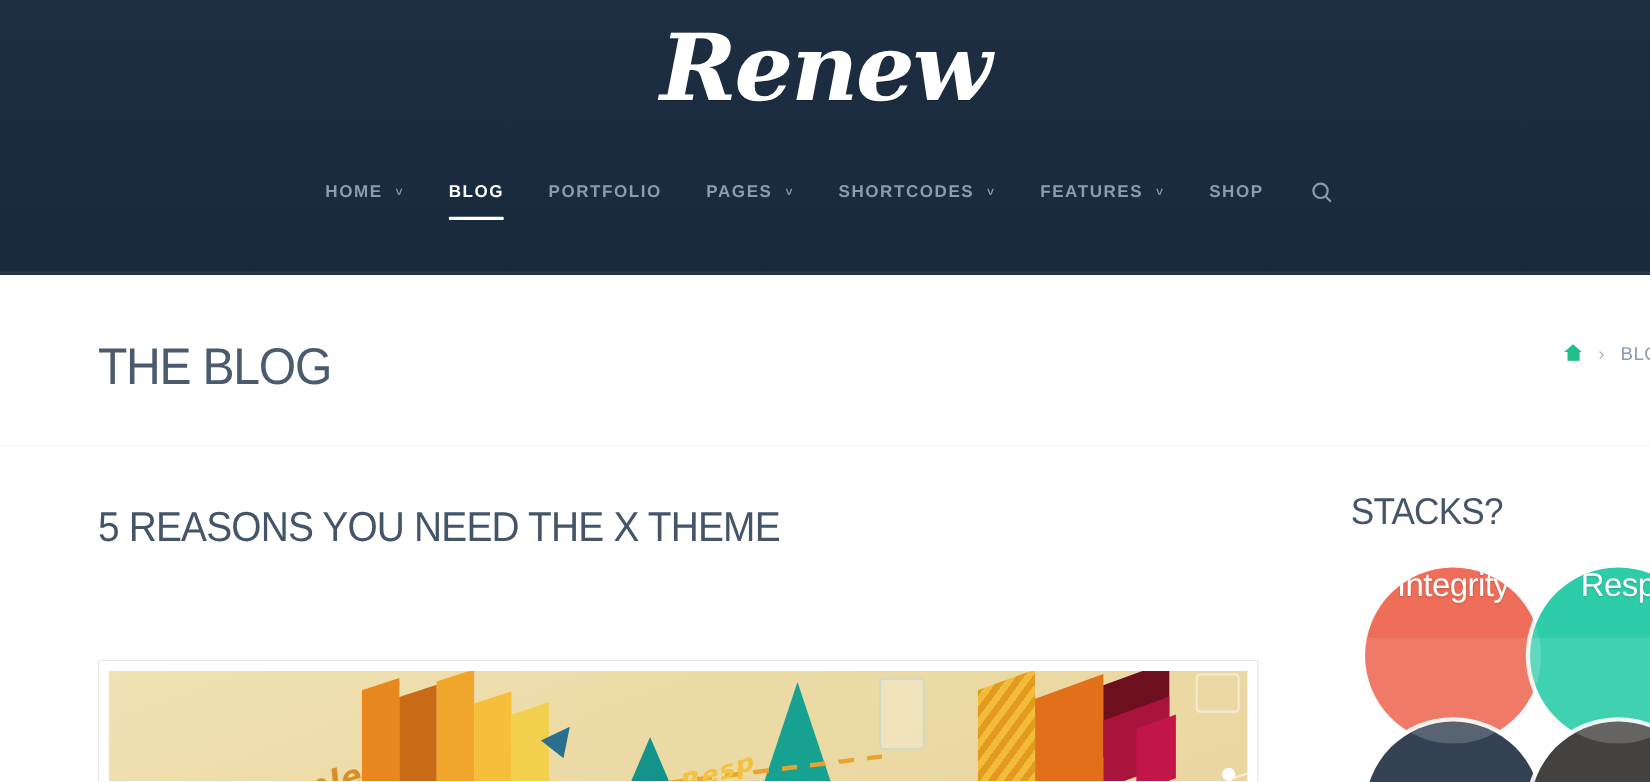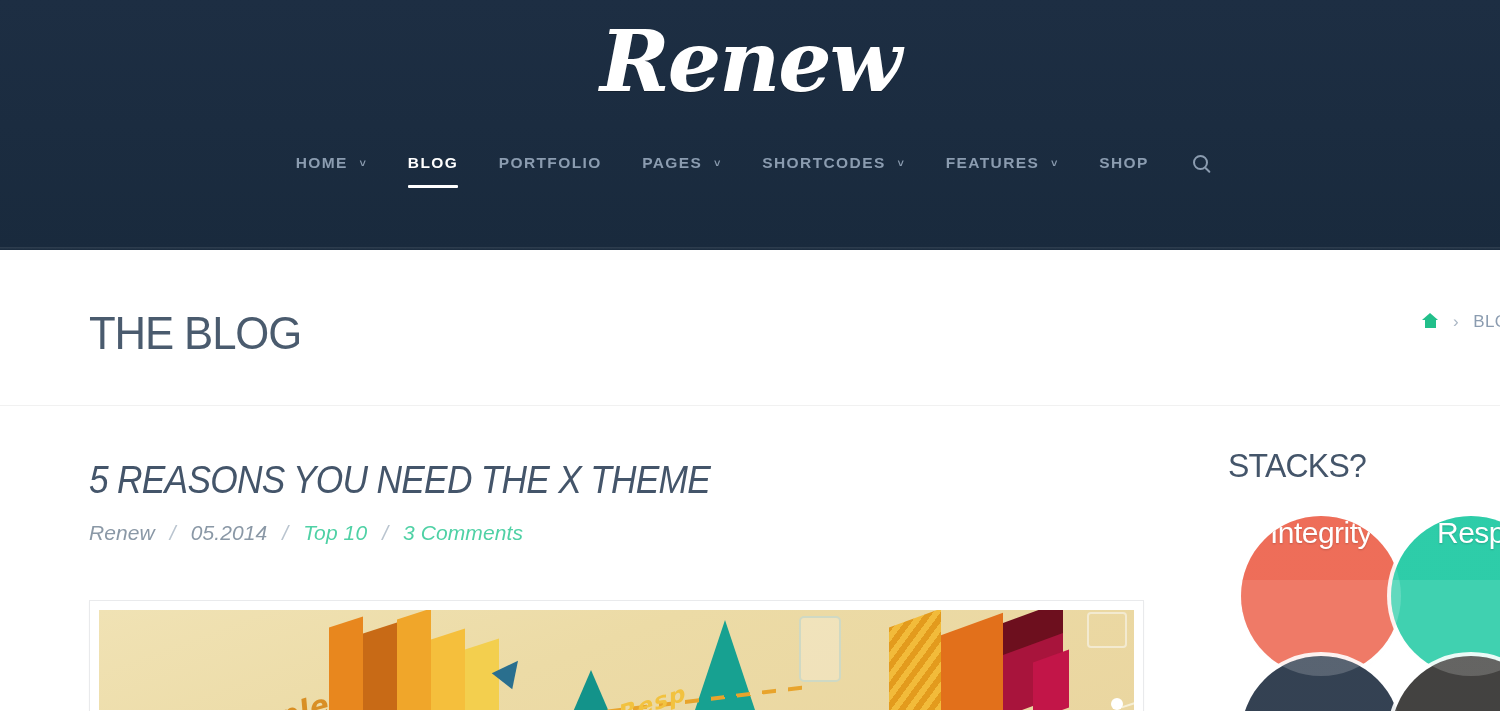--- a/index.html
+++ b/index.html
@@ -37,21 +37,21 @@
     font-style:italic;
     font-weight:bold;
     font-size:84px;
     line-height:112px;
     letter-spacing:-2px;
     text-shadow:0 1px 0 rgba(0,0,0,0.25);
   }
 
   .mainnav {
     position:absolute;
-    top:148px; left:0; right:0;
+    top:160px; left:0; right:0;
     text-align:center;
     white-space:nowrap;
   }
   .navitem {
     display:inline-block;
     position:relative;
     padding:0 18px;
     color:#8b9cb0;
     font-size:15.5px;
     font-weight:bold;
@@ -152,21 +152,20 @@
   .content {
     position:relative;
     width:1500px;
     height:305px;
     background:#ffffff;
   }
   .post {
     position:absolute;
     left:89px; top:55px;
     width:1055px;
-    font-style:italic;
   }
   .post-title {
     font-size:38px;
     font-weight:300;
     letter-spacing:-0.8px;
     color:#44556a;
     text-transform:uppercase;
     white-space:nowrap;
     transform:scaleX(0.93);
     transform-origin:left center;
@@ -399,29 +398,20 @@
     <span class="crumb-sep">›</span>
     <span class="crumb-text">BLOG</span>
   </div>
 </section>
 
 <main class="content">
 
   <article class="post">
     <h2 class="post-title">5 REASONS YOU NEED THE X THEME</h2>
 
-    <div class="post-meta">
-      <span>Renew</span>
-      <span class="sep">/</span>
-      <span>05.2014</span>
-      <span class="sep">/</span>
-      <span class="link">Top 10</span>
-      <span class="sep">/</span>
-      <span class="link">3 Comments</span>
-    </div>
   </article>
 
   <figure class="post-figure">
     <div class="figure-canvas">
       <div class="iso bar b1"></div>
       <div class="iso bar b2"></div>
       <div class="iso bar b3"></div>
       <div class="iso bar b4"></div>
       <div class="iso bar b5"></div>
       <div class="iso spike2"></div>

